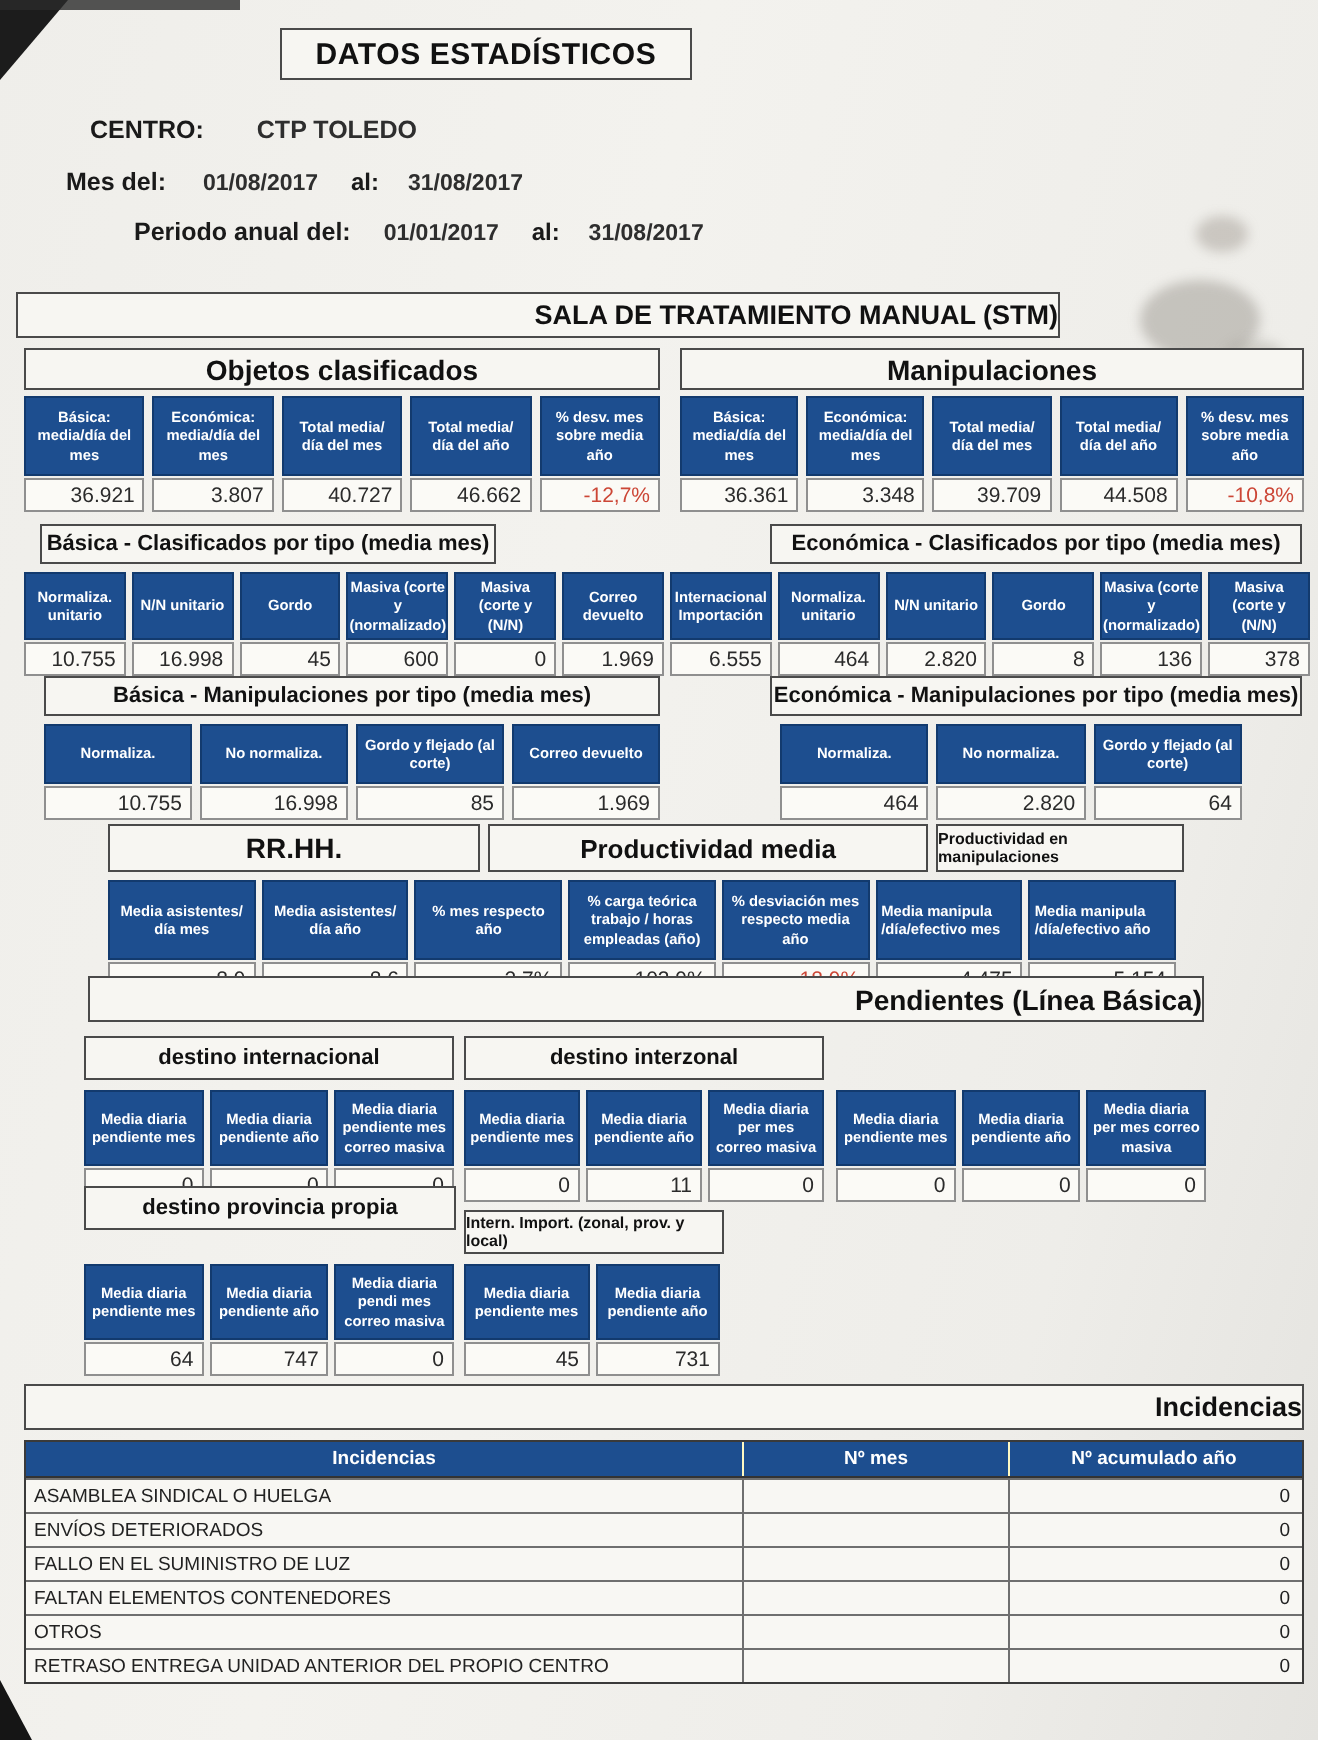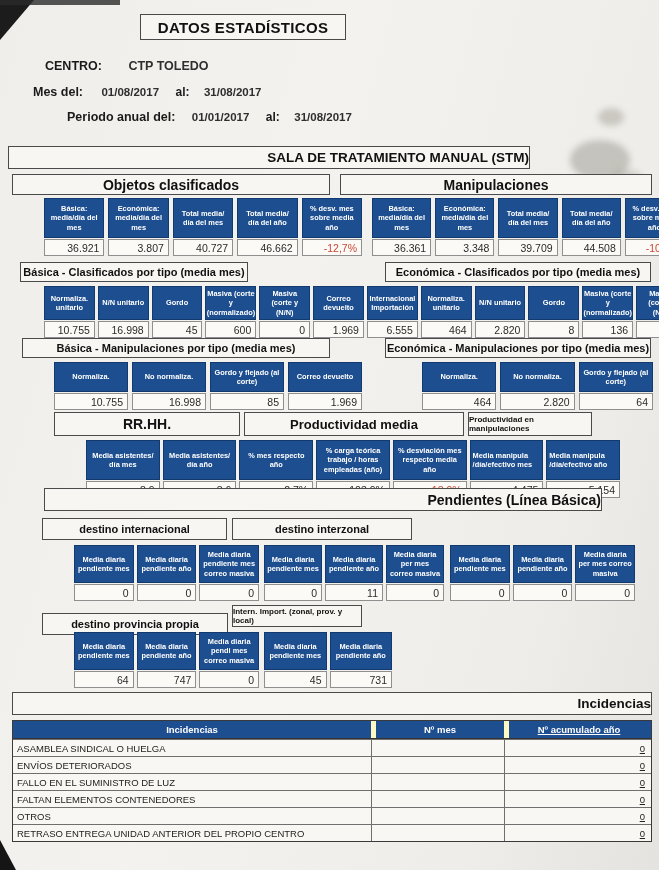--- a/index.html
+++ b/index.html
@@ -15,21 +15,21 @@
     clip-path:polygon(0 0,0 100%,100% 100%);}
   .smudge{border-radius:50%;filter:blur(3px);}
   .sm1{left:570px;top:140px;width:60px;height:40px;background:rgba(120,115,105,.35);}
   .sm2{left:598px;top:108px;width:26px;height:18px;background:rgba(120,110,100,.3);}
   .sm3{left:612px;top:170px;width:30px;height:16px;background:rgba(120,115,105,.25);}
   
   .tbox{border:1px solid #4a4a4a;background:#f7f6f2;display:flex;align-items:center;
     justify-content:center;font-weight:bold;color:#111;}
   .band{border:1px solid #4a4a4a;background:#f7f6f2;display:flex;align-items:center;
     justify-content:flex-end;font-weight:bold;font-size:13.5px;color:#111;}
-  .row{display:flex;gap:4px;margin-left:32px;}
+  .row{display:flex;gap:4px;}
   .cell{display:flex;flex-direction:column;flex:1;min-width:0;}
   .hd{background:#1d4e8f;border:1px solid #123a6e;color:#fff;font-weight:bold;
     font-size:7.4px;line-height:1.25;text-align:center;display:flex;align-items:center;
     justify-content:center;padding:2px 2px;box-sizing:border-box;}
   .vl{background:#fbfaf6;border:1px solid #8f8f8f;margin-top:1px;text-align:right;
     font-size:10.5px;padding:2px 4px 1px 2px;color:#2b2b2b;box-sizing:border-box;
     white-space:nowrap;overflow:hidden;}
   .neg .vl{color:#cc4636;}
   .hA .hd{min-height:40px;} .hA .vl{height:17px;}
   .hB .hd{min-height:34px;} .hB .vl{height:17px;}
@@ -39,22 +39,22 @@
   .lineTxt{font-weight:bold;font-size:12.5px;color:#1a1a1a;white-space:nowrap;}
   .dateTxt{font-weight:bold;font-size:11.5px;color:#2e2e2e;}
   
   .inc-table{border:1.5px solid #3a3a3a;background:#f8f7f3;}
   .inc-hrow{display:flex;background:#1d4e8f;color:#fff;font-weight:bold;font-size:9.5px;
     border-bottom:1px solid #333;}
   .inc-hrow div{padding:3px 2px;text-align:center;box-sizing:border-box;}
   .inc-row{display:flex;border-top:1px solid #6f6f6f;font-size:9.5px;color:#222;}
   .inc-row div{box-sizing:border-box;padding:2.5px 4px;}
   .c-name{width:358px;} .c-mes{width:133px;border-left:1px solid #6f6f6f;}
-  .c-anio{width:145px;border-left:1px solid #6f6f6f;text-align:right;text-decoration:underline;}
-  .inc-hrow .c-mes,.inc-hrow .c-anio{border-left:5px solid #fef9c3;text-align:center;}
+  .c-anio{width:145px;border-left:1px solid #6f6f6f;text-align:right;}
+  .inc-hrow .c-mes,.inc-hrow .c-anio{border-left:1px solid #fef9c3;text-align:center;}
 </style>
 </head>
 <body>
 
 <div class="paper">
   <div class="abs corner-tl"></div>
   <div class="abs top-strip"></div>
   <div class="abs corner-bl"></div>
   <div class="abs smudge sm1"></div>
   <div class="abs smudge sm2"></div>
@@ -317,21 +317,21 @@
     <div class="cell">
         <div class="hd">Media diaria pendiente año</div>
         <div class="vl">0</div>
       </div>
     <div class="cell">
         <div class="hd">Media diaria per mes correo masiva</div>
         <div class="vl">0</div>
       </div>
   </div>
 
-  <div class="abs tbox" style="left:42px;top:613px;width:186px;height:22px;font-size:11px;">
+  <div class="abs tbox" style="left:42px;top:593px;width:186px;height:22px;font-size:11px;">
     <span>destino provincia propia</span>
   </div>
   <div class="abs tbox" style="left:232px;top:605px;width:130px;height:22px;font-size:8px;">
     <span>Intern. Import. (zonal, prov. y local)</span>
   </div>
   <div class="abs row hP" style="left:42px;top:632px;width:185px;gap:3px;">
     <div class="cell">
         <div class="hd">Media diaria pendiente mes</div>
         <div class="vl">64</div>
       </div>

